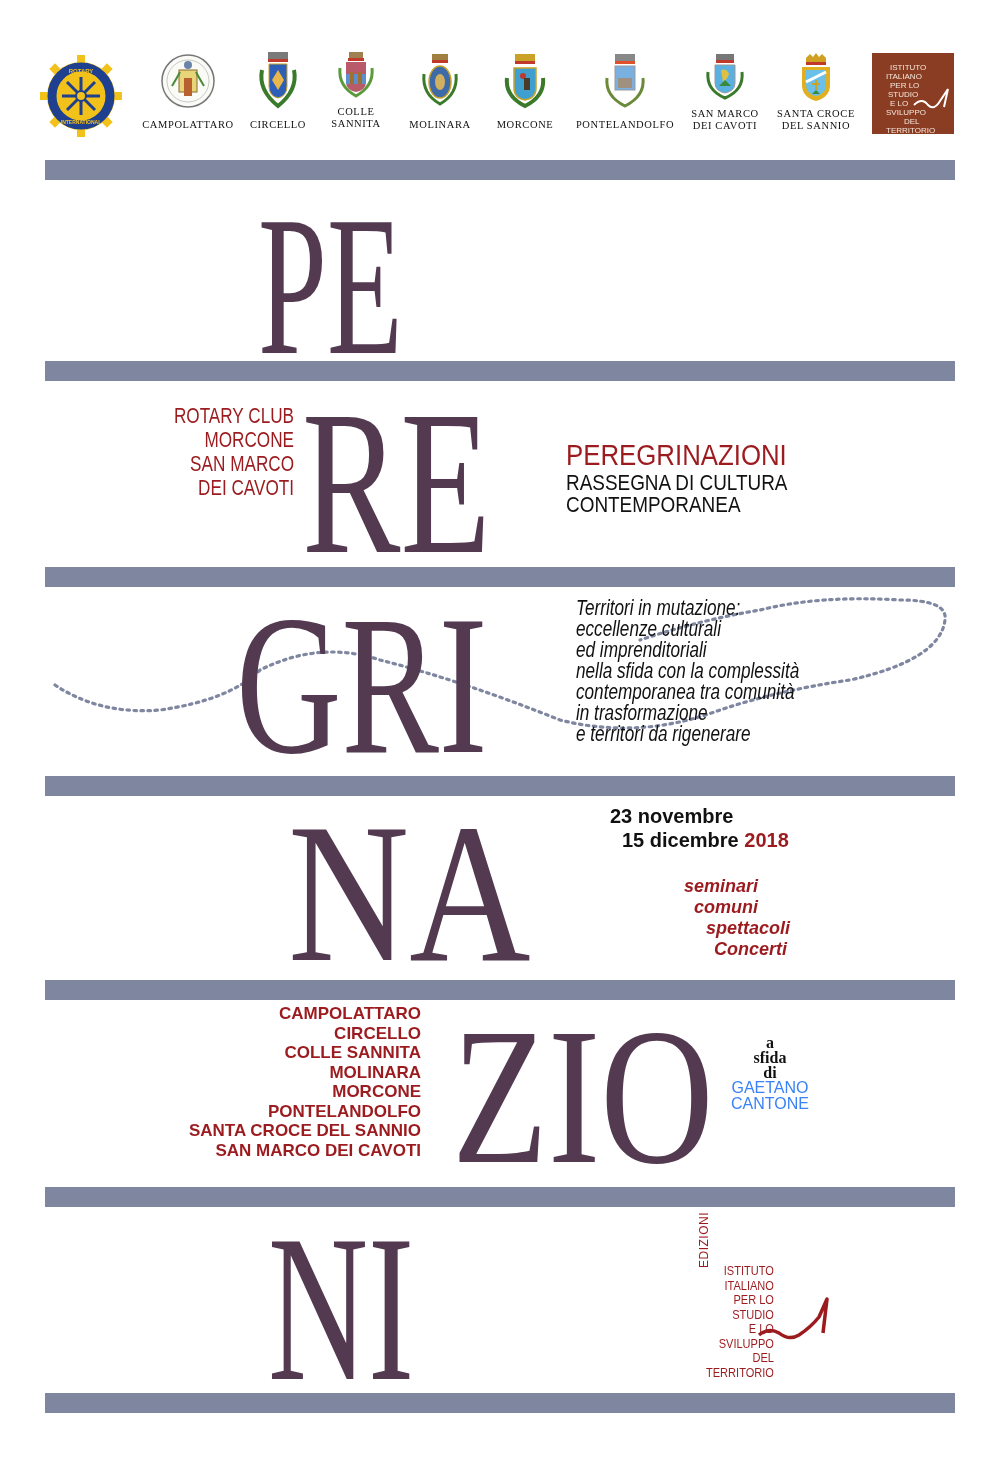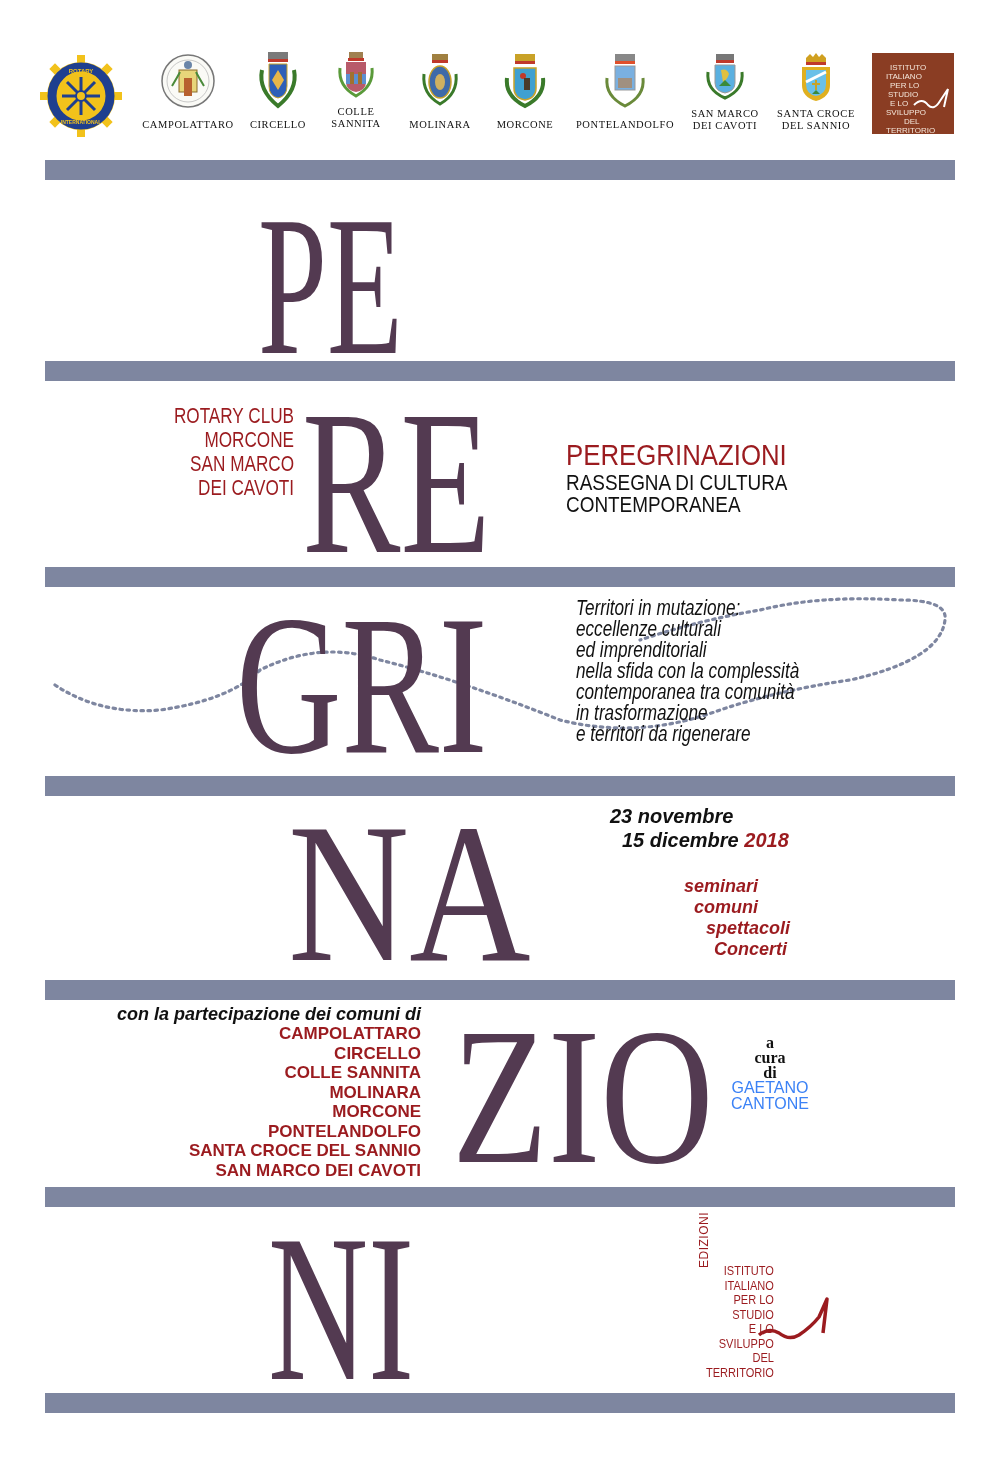--- a/index.html
+++ b/index.html
@@ -8,21 +8,21 @@
   .bar { position:absolute; left:45px; width:910px; height:20px; background:#7e86a0; }
   .big { position:absolute; font-family:"Liberation Serif", serif; color:#533a51; line-height:1; white-space:nowrap; transform-origin:left top; }
   .logo { position:absolute; text-align:center; }
   .crest { margin:0 auto; display:block; }
   .logo-label { font-family:"Liberation Serif", serif; font-size:10.5px; letter-spacing:0.6px; color:#111; line-height:12px; display:block; }
   .red { color:#9b1b1f; }
   .rot-text { font-family:"Liberation Sans", sans-serif; font-size:22px; line-height:24px; color:#9b1b1f; text-align:right; transform:scaleX(0.78); transform-origin:right top; }
   .pg-title { font-family:"Liberation Sans", sans-serif; font-size:30px; line-height:30px; color:#9b1b1f; transform:scaleX(0.86); transform-origin:left top; white-space:nowrap; }
   .pg-sub { font-family:"Liberation Sans", sans-serif; font-size:22px; line-height:22px; color:#111; transform:scaleX(0.86); transform-origin:left top; white-space:nowrap; }
   .themes { font-family:"Liberation Sans", sans-serif; font-style:italic; font-size:22px; line-height:21px; color:#111; transform:scaleX(0.78); transform-origin:left top; white-space:nowrap; }
-  .dates { font-family:"Liberation Sans", sans-serif; font-style:italic; font-weight:bold; font-size:20px; line-height:24px; color:#111; white-space:nowrap; }
+  .dates { font-family:"Liberation Sans", sans-serif; font-weight:bold; font-size:20px; line-height:24px; color:#111; white-space:nowrap; }
   .events { font-family:"Liberation Sans", sans-serif; font-style:italic; font-weight:bold; font-size:18px; line-height:21px; color:#9b1b1f; white-space:nowrap; }
   .part-intro { font-family:"Liberation Sans", sans-serif; font-style:italic; font-weight:bold; font-size:18px; line-height:20px; color:#111; white-space:nowrap; text-align:right; }
   .comuni { font-family:"Liberation Sans", sans-serif; font-weight:bold; font-size:17px; line-height:19.5px; color:#9b1b1f; text-align:right; white-space:nowrap; }
   .curator { font-family:"Liberation Serif", serif; font-size:16px; line-height:15px; text-align:center; color:#111; font-weight:bold; }
   .curator .name { color:#3b82f6; font-family:"Liberation Sans", sans-serif; font-weight:normal; font-size:16px; line-height:16px; display:block; }
   .pub { font-family:"Liberation Sans", sans-serif; font-size:13px; line-height:14.5px; color:#9b1b1f; text-align:right; transform:scaleX(0.85); transform-origin:right top; white-space:nowrap; }
   .edizioni { font-family:"Liberation Sans", sans-serif; font-size:12px; color:#9b1b1f; letter-spacing:0.5px; transform:rotate(-90deg); transform-origin:left top; white-space:nowrap; }
   .iist-box { background:#8a3d23; color:#f4e6da; font-family:"Liberation Sans", sans-serif; font-size:8px; line-height:9px; padding:10px 0 0 14px; box-sizing:border-box; }
 </style>
 </head>
@@ -224,34 +224,33 @@
 </div>
 
 <div class="abs" style="left:640px; top:876px;margin-left:44px;">
   <div class="events" style="padding-left:0px;">seminari</div>
   <div class="events" style="padding-left:10px;">comuni</div>
   <div class="events" style="padding-left:22px;">spettacoli</div>
   <div class="events" style="padding-left:30px;">Concerti</div>
 </div>
 
 <div class="abs" style="right:579px; top:1004px;">
-  <div class="part-intro">con la partecipazione dei comuni di</div>
   <div class="comuni">CAMPOLATTARO</div>
   <div class="comuni">CIRCELLO</div>
   <div class="comuni">COLLE SANNITA</div>
   <div class="comuni">MOLINARA</div>
   <div class="comuni">MORCONE</div>
   <div class="comuni">PONTELANDOLFO</div>
   <div class="comuni">SANTA CROCE DEL SANNIO</div>
   <div class="comuni">SAN MARCO DEI CAVOTI</div>
 </div>
 
 <div class="abs curator" style="left:710px; top:1035px; width:120px;">
   <div>a</div>
-  <div>cura</div>
+  <div>sfida</div>
   <div>di</div>
   <span class="name">GAETANO</span>
   <span class="name">CANTONE</span>
 </div>
 
 <div class="abs edizioni" style="left:697px; top:1268px;">EDIZIONI</div>
 <div class="abs" style="right:226px; top:1264px;">
   <div class="pub">ISTITUTO</div>
   <div class="pub">ITALIANO</div>
   <div class="pub">PER LO</div>

